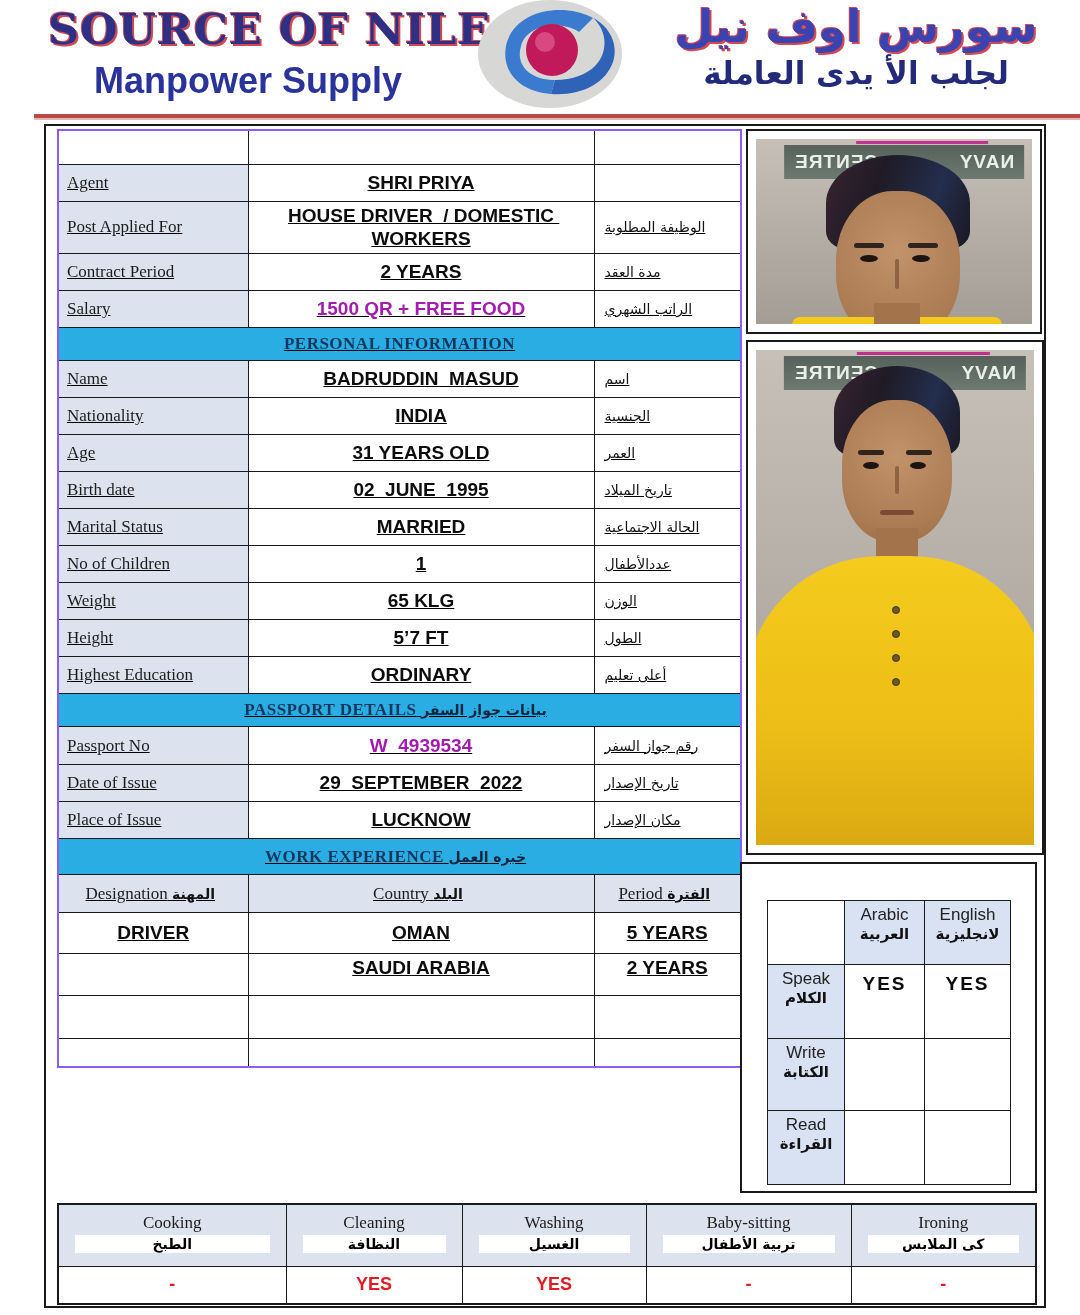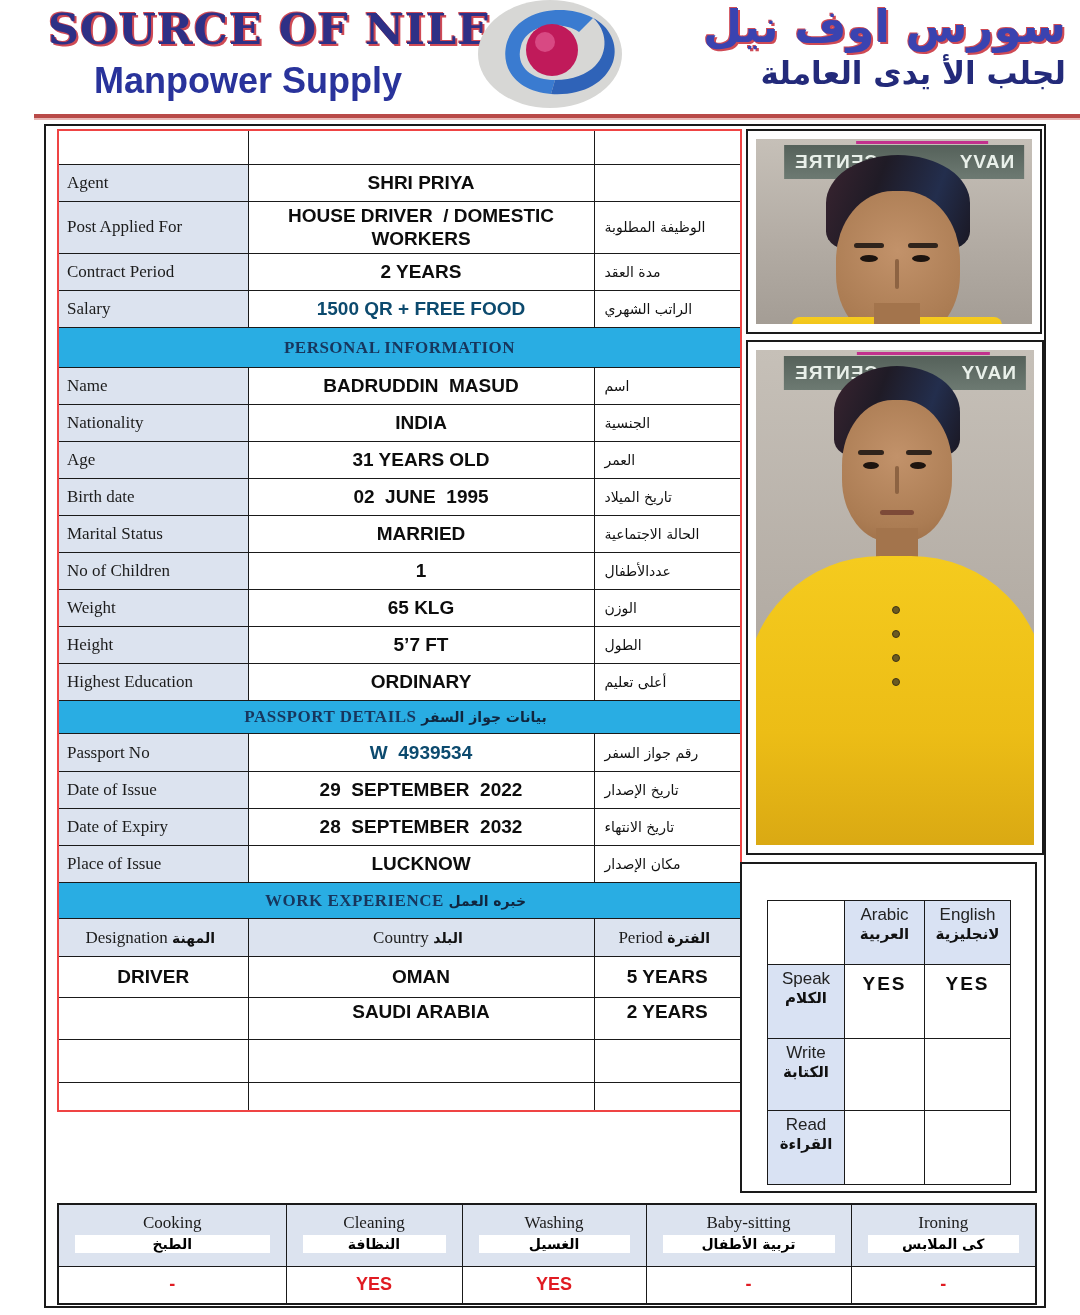--- a/index.html
+++ b/index.html
@@ -5,37 +5,37 @@
   * { margin:0; padding:0; box-sizing:border-box; }
   html,body { width:1080px; height:1315px; background:#ffffff; font-family:"Liberation Sans", sans-serif; }
   .page { position:relative; width:1080px; height:1315px; background:#fff; overflow:hidden; }
 
   
   .hdr { position:absolute; left:0; top:0; width:1080px; height:112px; }
   .brand-en { position:absolute; left:48px; top:4px; width:400px; text-align:center; }
   .brand-en .l1 { font-family:"DejaVu Serif", serif; font-weight:bold; font-size:43px; letter-spacing:1px; color:#2e3086;
                   text-shadow:2px 2px 0 #cf4a55, -1px -1px 0 #cf4a55; white-space:nowrap; }
   .brand-en .l2 { font-family:"Liberation Sans", sans-serif; font-weight:bold; font-size:36px; color:#29339b; margin-top:6px; }
-  .brand-ar { position:absolute; right:14px; top:0; width:420px; direction:rtl; }
+  .brand-ar { position:absolute; right:14px; top:0; width:420px; text-align:center; direction:rtl; }
   .brand-ar .l1 { font-family:"DejaVu Sans", sans-serif; font-weight:bold; font-size:45px; color:#3a43b0;
                   text-shadow:2px 2px 0 #cf4a55, -1px -1px 0 #cf4a55; }
   .brand-ar .l2 { font-family:"DejaVu Sans", sans-serif; font-weight:bold; font-size:31px; color:#232a7a; margin-top:2px; }
   .logo { position:absolute; left:455px; top:0; width:190px; height:112px; }
   .redline { position:absolute; left:34px; top:114px; width:1046px; height:6px; background:#b94a48; border-bottom:2px solid #e7b7b5; }
 
   
   .frame { position:absolute; left:44px; top:124px; width:1002px; height:1184px; border:2px solid #1a1a1a; background:#fff; }
 
   
   table { border-collapse:collapse; table-layout:fixed; }
-  .main-tbl { position:absolute; left:11px; top:3px; width:683px; border:2px solid #ef4444; }
+  .main-tbl { position:absolute; left:11px; top:3px; width:683px; border:2px solid #8b5cf6;text-decoration:underline; }
   .main-tbl td { border:1px solid #1a1a1a; padding:2px 8px; overflow:hidden; }
   td.lbl { background:#dce3ef; font-family:"Liberation Serif", serif; font-size:17px; color:#1c1c1c; }
   td.val { font-weight:bold; font-size:19px; color:#0d0d0d; text-align:center; white-space:pre-wrap; line-height:1.25; }
-  td.val.red, .red { color:#0c4a6e; }
+  td.val.red, .red { color:#a21caf; }
   td.arlbl { direction:rtl; text-align:left; font-family:"DejaVu Sans", sans-serif; font-size:14px; color:#111; padding-left:10px; }
   tr.section td { background:#29ade3; text-align:center; font-family:"Liberation Serif", serif; font-weight:bold;
                   font-size:17px; color:#17365d; letter-spacing:.5px; border:1px solid #1a1a1a; }
   tr.section .arpart { font-family:"DejaVu Sans", sans-serif; font-size:14px; color:#10263f; margin-right:8px; }
   .icon-row { display:inline-flex; align-items:center; gap:8px; vertical-align:middle; }
   .cresc { display:inline-flex; align-items:center; justify-content:center; width:23px; height:23px; border-radius:5px;
            background:#7e57c5; color:#fff; font-size:16px; font-family:"DejaVu Sans", sans-serif; }
   .we-hd { background:#dce3ef; text-align:center; }
   .we-hd .en { font-family:"Liberation Serif", serif; font-size:17px; font-weight:normal; color:#1c1c1c; }
   .we-hd .ar { font-family:"DejaVu Sans", sans-serif; font-size:14px; font-weight:bold; color:#111; margin-right:6px; }
@@ -132,21 +132,21 @@
         <td class="lbl">Contract Period</td>
         <td class="val">2 YEARS</td>
         <td class="arlbl">مدة العقد</td>
       </tr>
       <tr style="height:37px">
         <td class="lbl">Salary</td>
         <td class="val red">1500 QR + FREE FOOD</td>
         <td class="arlbl">الراتب الشهري</td>
       </tr>
 
-      <tr class="section" style="height:40px">
+      <tr class="section" style="height:33px">
         <td colspan="3"><span>PERSONAL INFORMATION</span></td>
       </tr>
 
       <tr style="height:37px">
         <td class="lbl">Name</td>
         <td class="val">BADRUDDIN  MASUD</td>
         <td class="arlbl">اسم</td>
       </tr>
       <tr style="height:37px">
         <td class="lbl">Nationality</td>
@@ -198,25 +198,20 @@
 
       <tr style="height:38px">
         <td class="lbl">Passport No</td>
         <td class="val red">W  4939534</td>
         <td class="arlbl">رقم جواز السفر</td>
       </tr>
       <tr style="height:37px">
         <td class="lbl">Date of Issue</td>
         <td class="val">29  SEPTEMBER  2022</td>
         <td class="arlbl">تاريخ الإصدار</td>
-      </tr>
-      <tr style="height:37px">
-        <td class="lbl">Date of Expiry</td>
-        <td class="val">28  SEPTEMBER  2032</td>
-        <td class="arlbl">تاريخ الانتهاء</td>
       </tr>
       <tr style="height:37px">
         <td class="lbl">Place of Issue</td>
         <td class="val">LUCKNOW</td>
         <td class="arlbl">مكان الإصدار</td>
       </tr>
 
       <tr class="section" style="height:36px">
         <td colspan="3">
           <span>WORK EXPERIENCE</span>

